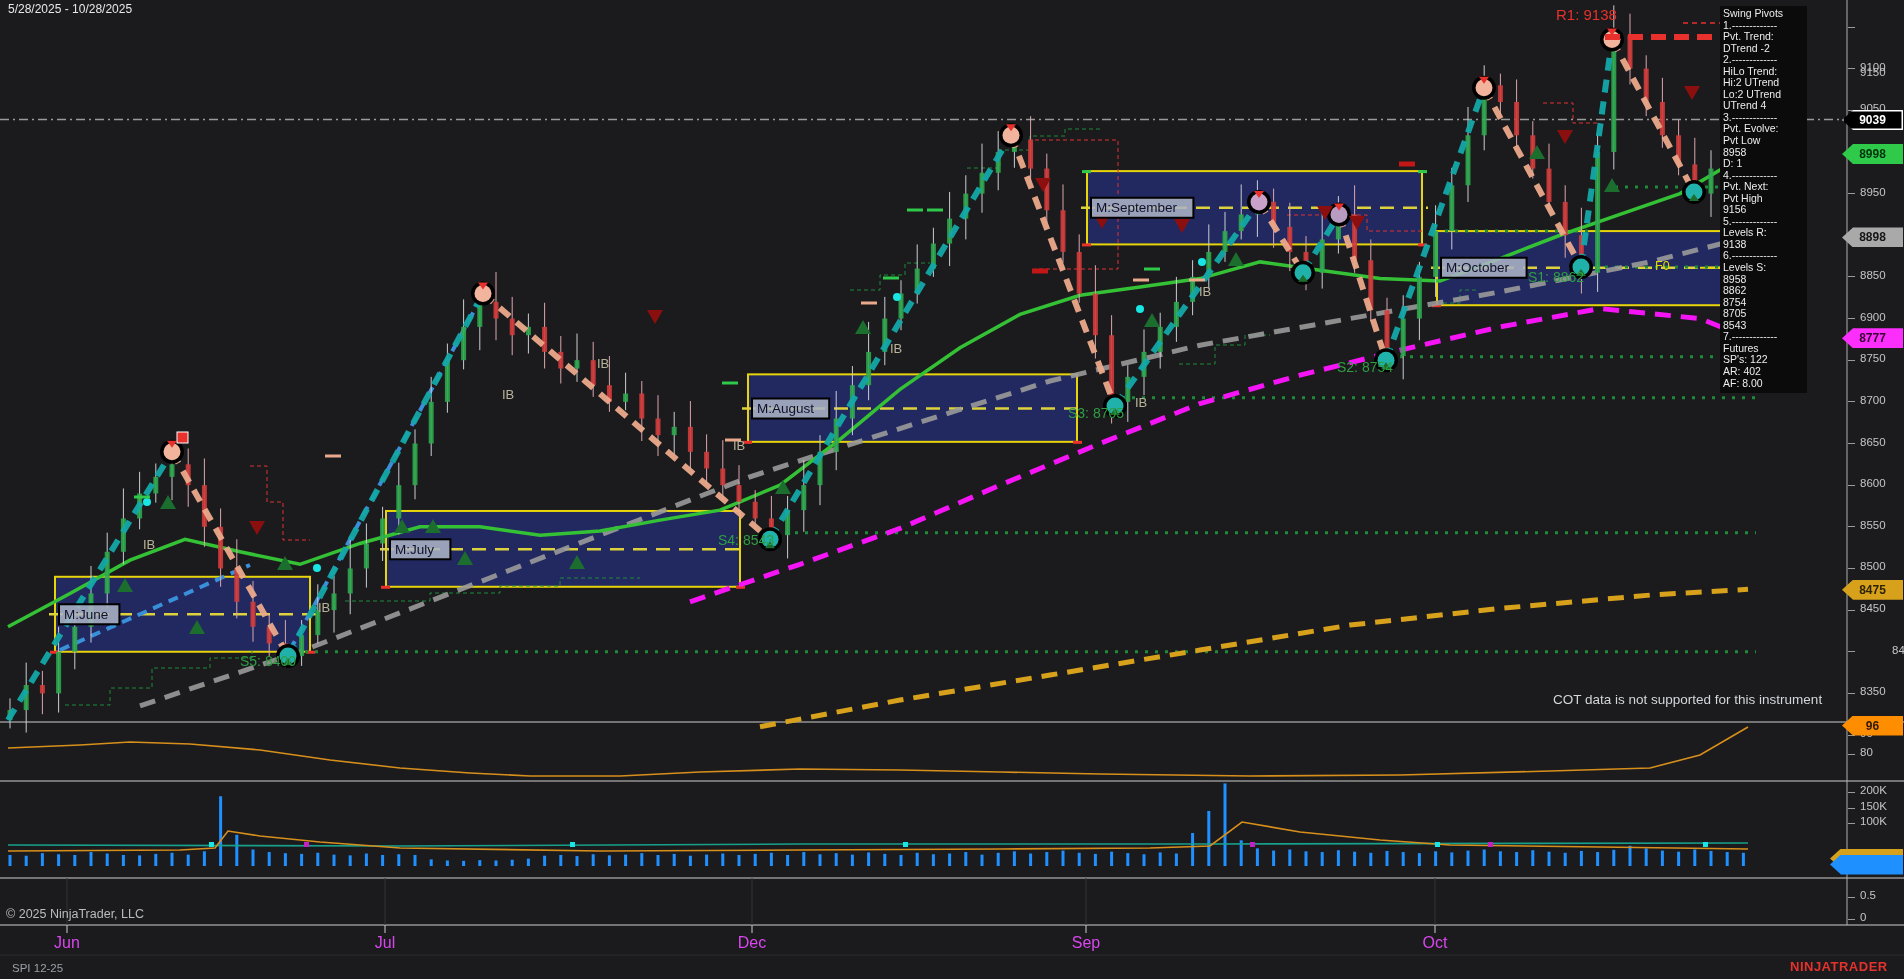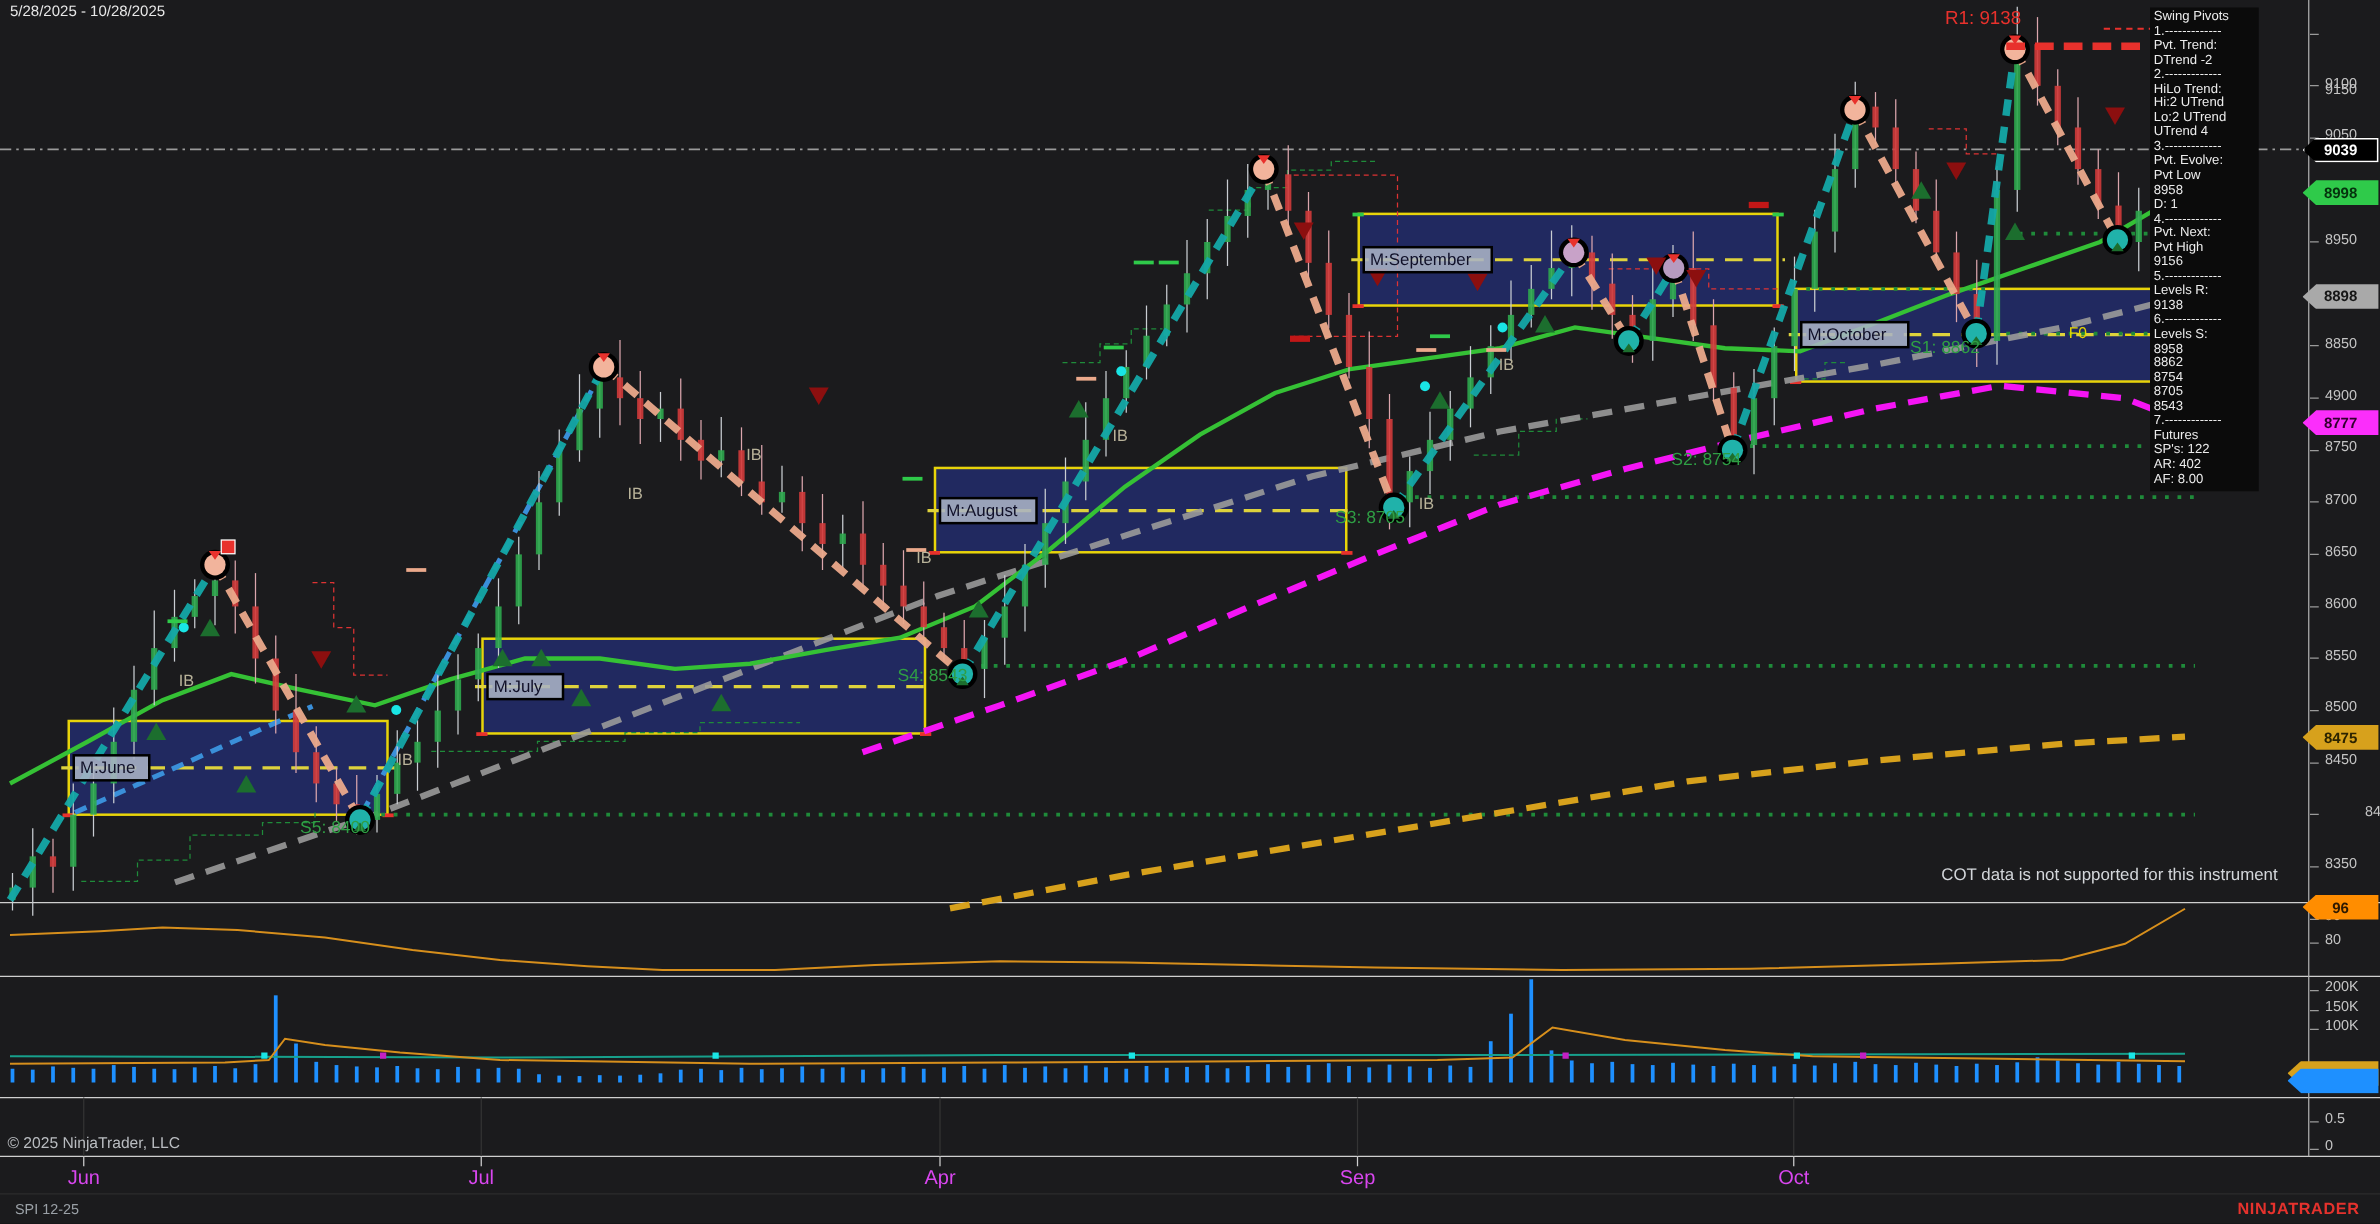--- a/index.html
+++ b/index.html
@@ -601,21 +601,21 @@
       <div class="tick-label" style="top: 19px; margin-top: 47px;">9150</div>
       <div class="tick-dash" style="top: 68.15px;"></div>
       <div class="tick-label" style="top: 60.65px;">9100</div>
       <div class="tick-dash" style="top: 109.8px;"></div>
       <div class="tick-label" style="top: 102.3px;">9050</div>
       <div class="tick-dash" style="top: 193.1px;"></div>
       <div class="tick-label" style="top: 185.6px;">8950</div>
       <div class="tick-dash" style="top: 276.4px;"></div>
       <div class="tick-label" style="top: 268.9px;">8850</div>
       <div class="tick-dash" style="top: 318.05px;"></div>
-      <div class="tick-label" style="top: 310.55px;">4900</div>
+      <div class="tick-label" style="top: 310.55px;">6900</div>
       <div class="tick-dash" style="top: 359.7px;"></div>
       <div class="tick-label" style="top: 352.2px;">8750</div>
       <div class="tick-dash" style="top: 401.35px;"></div>
       <div class="tick-label" style="top: 393.85px;">8700</div>
       <div class="tick-dash" style="top: 443px;"></div>
       <div class="tick-label" style="top: 435.5px;">8650</div>
       <div class="tick-dash" style="top: 484.65px;"></div>
       <div class="tick-label" style="top: 477.15px;">8600</div>
       <div class="tick-dash" style="top: 526.3px;"></div>
       <div class="tick-label" style="top: 518.8px;">8550</div>
@@ -644,13 +644,13 @@
       <div class="price-tag" style="top: 848.5px; background: rgb(215, 161, 28); color: rgb(0, 0, 0); left: 1830px; width: 73px;"></div>
       <div class="price-tag" style="top: 854.5px; background: rgb(30, 144, 255); color: rgb(0, 0, 0); left: 1830px; width: 73px;"></div>
       <div class="price-tag" style="top: 109.963px; background: rgb(0, 0, 0); color: rgb(255, 255, 255); box-shadow: rgb(255, 255, 255) 0px 0px 0px 1.5px inset;">9039</div>
       <div class="price-tag" style="top: 144.116px; background: rgb(47, 202, 74); color: rgb(5, 50, 13);">8998</div>
       <div class="price-tag" style="top: 227.416px; background: rgb(169, 169, 169); color: rgb(22, 22, 22);">8898</div>
       <div class="price-tag" style="top: 328.209px; background: rgb(251, 46, 251); color: rgb(51, 0, 47);">8777</div>
       <div class="price-tag" style="top: 579.775px; background: rgb(215, 161, 28); color: rgb(44, 35, 0);">8475</div>
       <div class="price-tag" style="top: 715.5px; background: rgb(255, 141, 0); color: rgb(46, 26, 0);">96</div>
       <div class="price-tag" style="top: 838.5px; background: #0369a1; color: rgb(255, 255, 255); left: 1922px; width: 73px;">35450.71</div>
     </div>
-<div class="month-label" style="left: 67px;">Jun</div><div class="month-label" style="left: 385px;">Jul</div><div class="month-label" style="left: 752px;">Apr</div><div class="month-label" style="left: 1086px;">Sep</div><div class="month-label" style="left: 1435px;">Oct</div></div>
+<div class="month-label" style="left: 67px;">Jun</div><div class="month-label" style="left: 385px;">Jul</div><div class="month-label" style="left: 752px;">Dec</div><div class="month-label" style="left: 1086px;">Sep</div><div class="month-label" style="left: 1435px;">Oct</div></div>
 
 </body></html>

